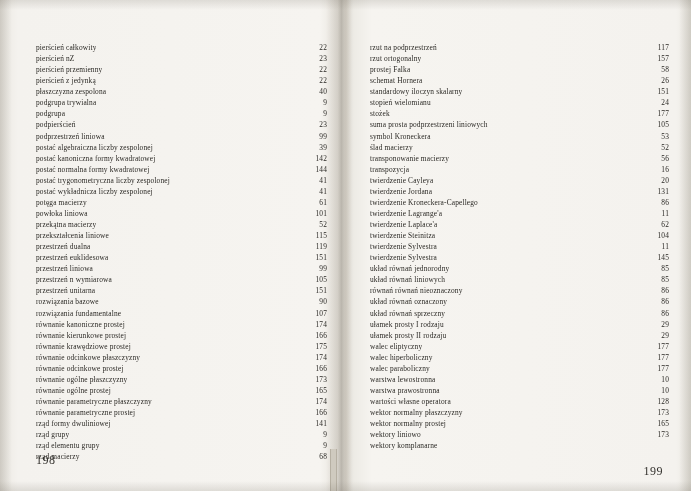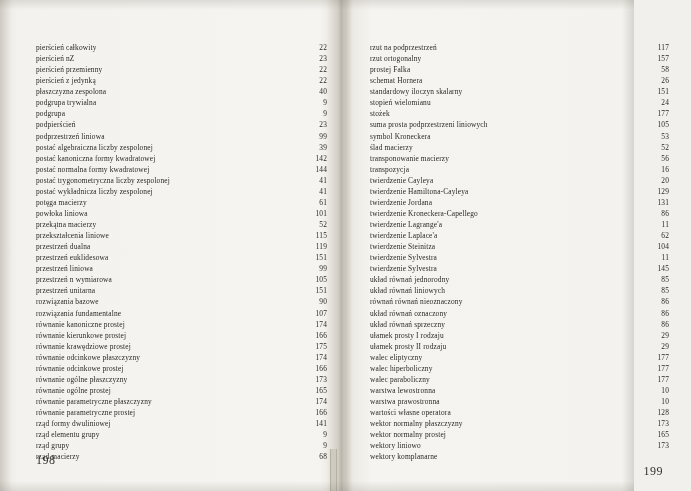--- a/index.html
+++ b/index.html
@@ -8,21 +8,21 @@
   }
   body {
     width: 691px;
     height: 491px;
     background: #f2f0ec;
     font-family: "Liberation Serif", serif;
     overflow: hidden;
   }
   .book {
     position: relative;
-    width: 634px;
+    width: 691px;
     height: 491px;
     background: linear-gradient(to right,
         #ebe8e2 0px, #f4f2ee 18px,
         #f6f4f0 320px, #e2ded6 344px,
         #d8d3ca 346px, #eceae4 352px,
         #f6f4f0 372px, #f4f2ee 676px,
         #e9e6df 691px);
     text-decoration: underline;
   }
   .page {
@@ -308,26 +308,26 @@
           <span class="term">równanie parametryczne prostej</span>
           <span class="filler"></span>
           <span class="pageno">166</span>
         </li>
         <li class="entry">
           <span class="term">rząd formy dwuliniowej</span>
           <span class="filler"></span>
           <span class="pageno">141</span>
         </li>
         <li class="entry">
+          <span class="term">rząd grupy</span>
+          <span class="filler"></span>
+          <span class="pageno">9</span>
+        </li>
+        <li class="entry">
           <span class="term">rząd elementu grupy</span>
-          <span class="filler"></span>
-          <span class="pageno">9</span>
-        </li>
-        <li class="entry">
-          <span class="term">rząd grupy</span>
           <span class="filler"></span>
           <span class="pageno">9</span>
         </li>
         <li class="entry">
           <span class="term">rząd macierzy</span>
           <span class="filler"></span>
           <span class="pageno">68</span>
         </li>
       </ul>
     <div class="folio folio-left">198</div>
@@ -392,25 +392,20 @@
         </li>
         <li class="entry">
           <span class="term">transpozycja</span>
           <span class="filler"></span>
           <span class="pageno">16</span>
         </li>
         <li class="entry">
           <span class="term">twierdzenie Cayleya</span>
           <span class="filler"></span>
           <span class="pageno">20</span>
-        </li>
-        <li class="entry">
-          <span class="term">twierdzenie Hamiltona-Cayleya</span>
-          <span class="filler"></span>
-          <span class="pageno">129</span>
         </li>
         <li class="entry">
           <span class="term">twierdzenie Jordana</span>
           <span class="filler"></span>
           <span class="pageno">131</span>
         </li>
         <li class="entry">
           <span class="term">twierdzenie Kroneckera-Capellego</span>
           <span class="filler"></span>
           <span class="pageno">86</span>

